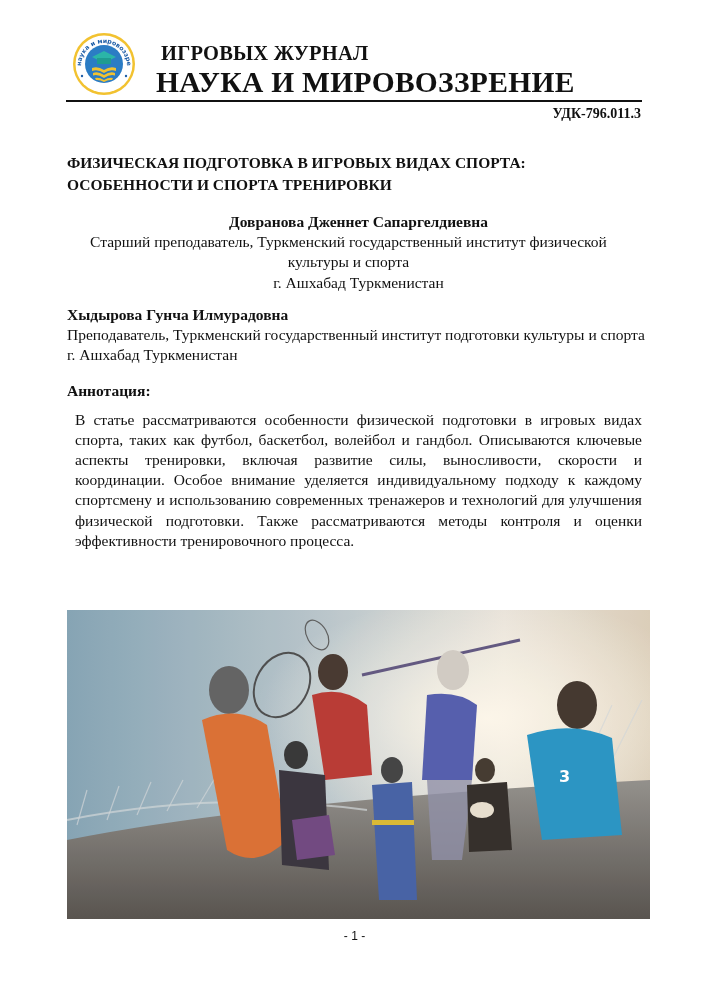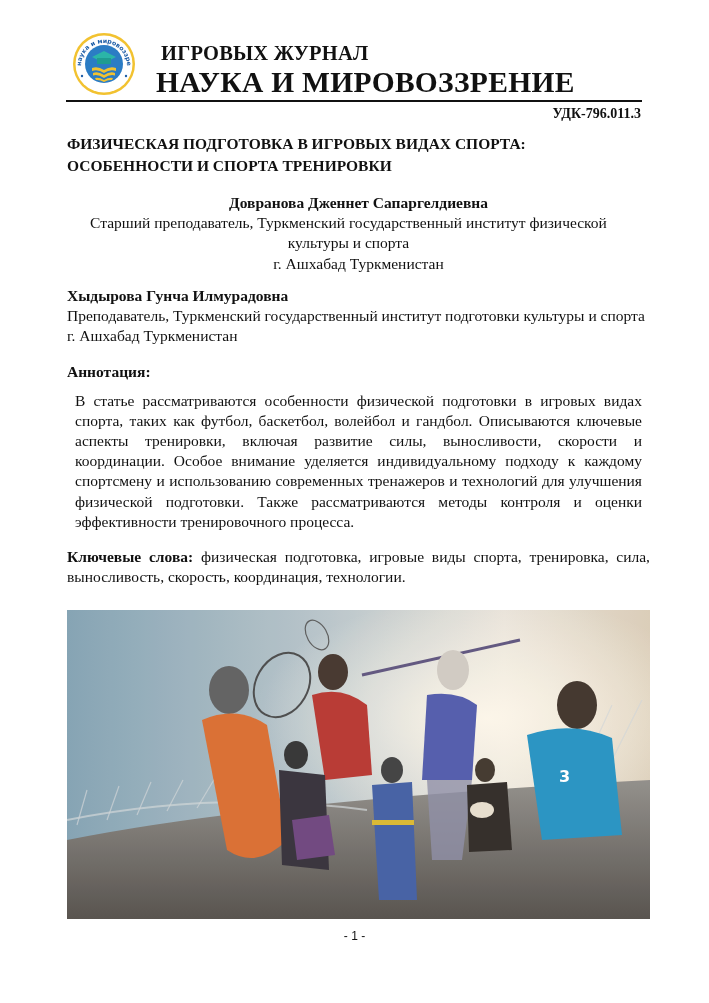--- a/index.html
+++ b/index.html
@@ -3,21 +3,21 @@
 <meta charset="utf-8">
 <style>
   html, body { margin:0; padding:0; background:#ffffff; }
   body { width:709px; height:1003px; position:relative; overflow:hidden; font-family:"Liberation Serif", "DejaVu Serif", serif; color:#111; }
   .abs { position:absolute; }
   .logo { left:72px; top:32px; width:64px; height:64px; }
   .journal-line1 { left:161px; top:42px; font-size:20.5px; font-weight:bold; letter-spacing:0.2px; white-space:nowrap; }
   .journal-line2 { left:156px; top:66px; font-size:29.5px; font-weight:bold; letter-spacing:0.3px; white-space:nowrap; }
   .rule { left:66px; top:100px; width:576px; height:2px; background:#111; }
   .udk { right:68px; top:106px; font-size:14px; font-weight:bold; white-space:nowrap; }
-  .content { left:67px; top:133px; width:583px; font-size:15.5px; line-height:20.2px; }
+  .content { left:67px; top:152px; width:583px; font-size:15.5px; line-height:20.2px; }
   .title { font-weight:bold; font-size:15.5px; line-height:21.5px; margin:0; }
   .author { margin-top:15px; }
   .author-name { font-weight:bold; margin:0; }
   .author-line { margin:0; }
   .author2 { margin-top:12px; }
   .annotation { margin-top:16px; }
   .annotation-heading { font-weight:bold; margin:0; }
   .annotation-body { margin:8px; text-align:justify; }
   .keywords { margin-top:15px; text-align:justify; }
   .kw-label { font-weight:bold; }
@@ -67,23 +67,20 @@
     <p class="author-name">Хыдырова Гунча Илмурадовна</p>
     <p class="author-line">Преподаватель, Туркменский государственный институт подготовки культуры и спорта</p>
     <p class="author-line">г. Ашхабад Туркменистан</p>
   </div>
 
   <div class="annotation">
     <p class="annotation-heading">Аннотация:</p>
     <p class="annotation-body">В статье рассматриваются особенности физической подготовки в игровых видах спорта, таких как футбол, баскетбол, волейбол и гандбол. Описываются ключевые аспекты тренировки, включая развитие силы, выносливости, скорости и координации. Особое внимание уделяется индивидуальному подходу к каждому спортсмену и использованию современных тренажеров и технологий для улучшения физической подготовки. Также рассматриваются методы контроля и оценки эффективности тренировочного процесса.</p>
   </div>
 
-  <p class="keywords" style="margin-bottom:0;">
-    <span class="kw-label">Ключевые слова:</span><span> физическая подготовка, игровые виды спорта, тренировка, сила, выносливость, скорость, координация, технологии.</span>
-  </p>
 </div>
 
 <div class="abs photo">
   <svg width="583" height="309" viewBox="0 0 583 309" preserveAspectRatio="none">
     <defs>
       <linearGradient id="sky" x1="0" y1="0" x2="1" y2="0">
         <stop offset="0" stop-color="#7f9fb0"></stop>
         <stop offset="0.45" stop-color="#b7c3c8"></stop>
         <stop offset="0.75" stop-color="#e6e0d6"></stop>
         <stop offset="1" stop-color="#d9cbb5"></stop>

